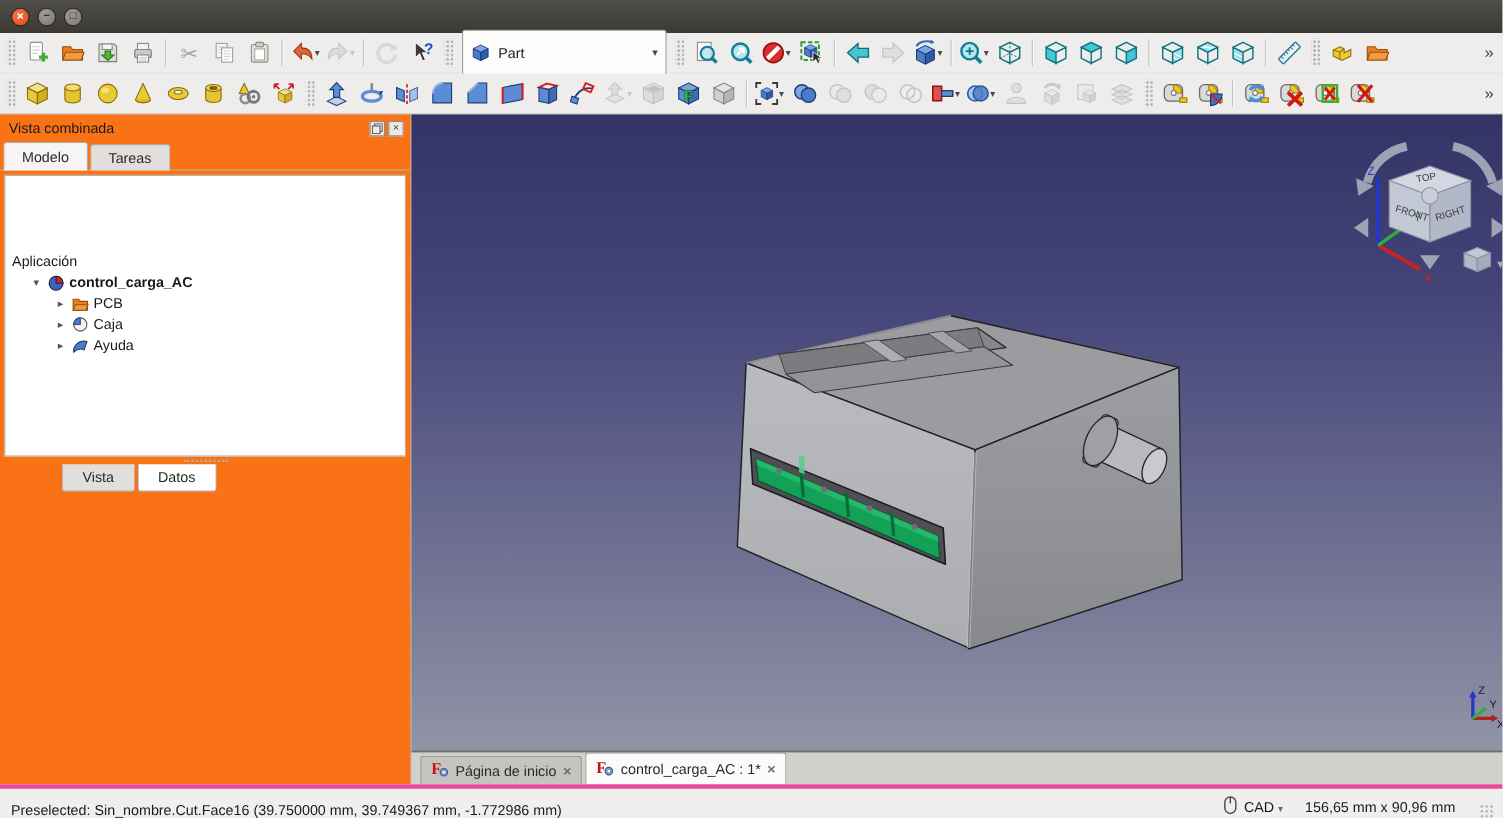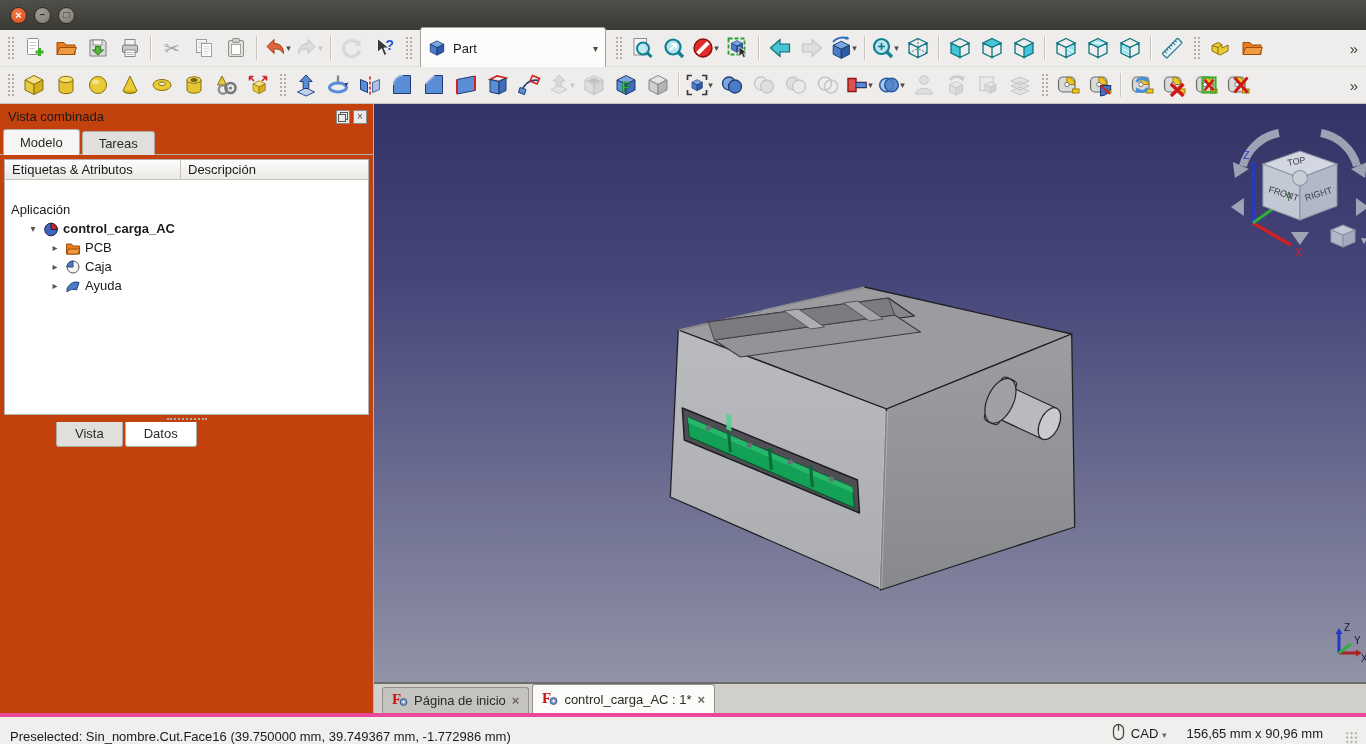--- a/index.html
+++ b/index.html
@@ -28,32 +28,32 @@
   .tb-grip { width:8px; height:26px; margin:0 4px; background-image:radial-gradient(circle, #b2afab 1px, transparent 1.3px); background-size:4px 4px; background-position:1px 1px; }
   .tb-overflow { margin-left:auto; margin-right:6px; color:#3a3a36; font-size:15px; cursor:default; }
   .wb-combo { height:42px; width:186px; background:#fcfcfb; border:1px solid #a5a29e; border-radius:3px; display:inline-flex; align-items:center; padding:12px 7px; margin:0 4px; font-size:13px; gap:7px; }
   .wb-combo .wb-ic { width:18px; height:18px; }
   .wb-combo .wb-arrow { margin-left:auto; font-size:10px; color:#4a4a46; }
 
   
   .main { flex:1; display:flex; min-height:0; }
 
   
-  .left-dock { width:374px; flex:0 0 auto; background:#c2410c; border-right:1px solid #b4b1ad; display:flex; flex-direction:column; }
+  .left-dock { width:374px; flex:0 0 auto; background:#f97316; border-right:1px solid #b4b1ad; display:flex; flex-direction:column; }
   .dock-title { height:23px; display:flex; align-items:center; padding:2px 6px 0 8px; font-size:13px; }
   .dock-title-btns { margin-left:auto; display:flex; gap:3px; }
   .dock-tb { width:14px; height:14px; border:1px solid #8e8b87; background:#eceae8; display:flex; align-items:center; justify-content:center; font-size:10px; color:#4a4a46; }
   .dock-tabs { height:28px; display:flex; align-items:flex-end; padding:3px 16px 0 3px; border-bottom:1px solid #b4b1ad; gap:2px; }
   .dtab { padding:4px 16px 4px; font-size:13px; background:#e1dfdc; border:1px solid #aeaba7; border-bottom:none; border-radius:3px 3px 0 0; position:relative; top:1px; color:#2a2a26; }
   .dtab.active { background:#f6f5f3; padding:5px 16px; }
   .tree-wrap { margin:4px 4px 0 4px; border:1px solid #b4b1ad; background:#fff; height:256px; display:flex; flex-direction:column; overflow:hidden; }
   .grid-head { display:flex; background:linear-gradient(#fcfcfb,#ebe9e6); border-bottom:1px solid #c6c3bf; font-size:13px; flex:0 0 auto; }
   .grid-head .cell { padding:2px 7px; }
   .grid-head .c1 { width:176px; border-right:1px solid #c6c3bf; }
-  .tree-body { flex:1; font-size:13px; padding-top:20px; }
+  .tree-body { flex:1; font-size:13px; padding-top:20px;margin-top:48px; }
   .tree-row { display:flex; align-items:center; height:19px; padding-left:6px; gap:4px; }
   .tree-row .caret { width:12px; font-size:10px; color:#555; text-align:center; }
   .tree-row .ticon { width:16px; height:16px; }
   .tree-row.lvl1 { padding-left:22px; }
   .tree-row.lvl2 { padding-left:44px; }
   .bold { font-weight:bold; }
   .vsplit { height:7px; display:flex; align-items:center; justify-content:center; }
   .vsplit i { width:40px; border-top:2px dotted #b2afab; }
   .prop-wrap { margin:0 4px; border:1px solid #b4b1ad; background:#fff; flex:1; display:flex; flex-direction:column; min-height:0; }
   .prop-wrap .c1 { width:112px; border-right:1px solid #c6c3bf; }
@@ -616,24 +616,20 @@
             </span>
           <span class="dock-tb">×</span>
         </span>
       </div>
       <div class="dock-tabs" id="docktabs">
           <span class="dtab active">Modelo</span>
           <span class="dtab">Tareas</span>
         </div>
 
       <div class="tree-wrap">
-        <div class="grid-head">
-          <div class="cell c1">Etiquetas &amp; Atributos</div>
-          <div class="cell">Descripción</div>
-        </div>
         <div class="tree-body" id="treebody">
             <div class="tree-row">
               <span>Aplicación</span>
             </div>
             <div class="tree-row lvl1">
               <span class="caret">▾</span>
               <span class="ticon"><svg width="16" height="16" viewBox="0 0 16 16">
                   <circle cx="8" cy="8.5" r="6.3" fill="#3a66c0" stroke="#20203a"></circle>
                   <path d="M8 2.2 A6.3 6.3 0 0 1 14.3 8.5 L8 8.5 Z" fill="#d42222" stroke="#20203a"></path>
                 </svg></span>

